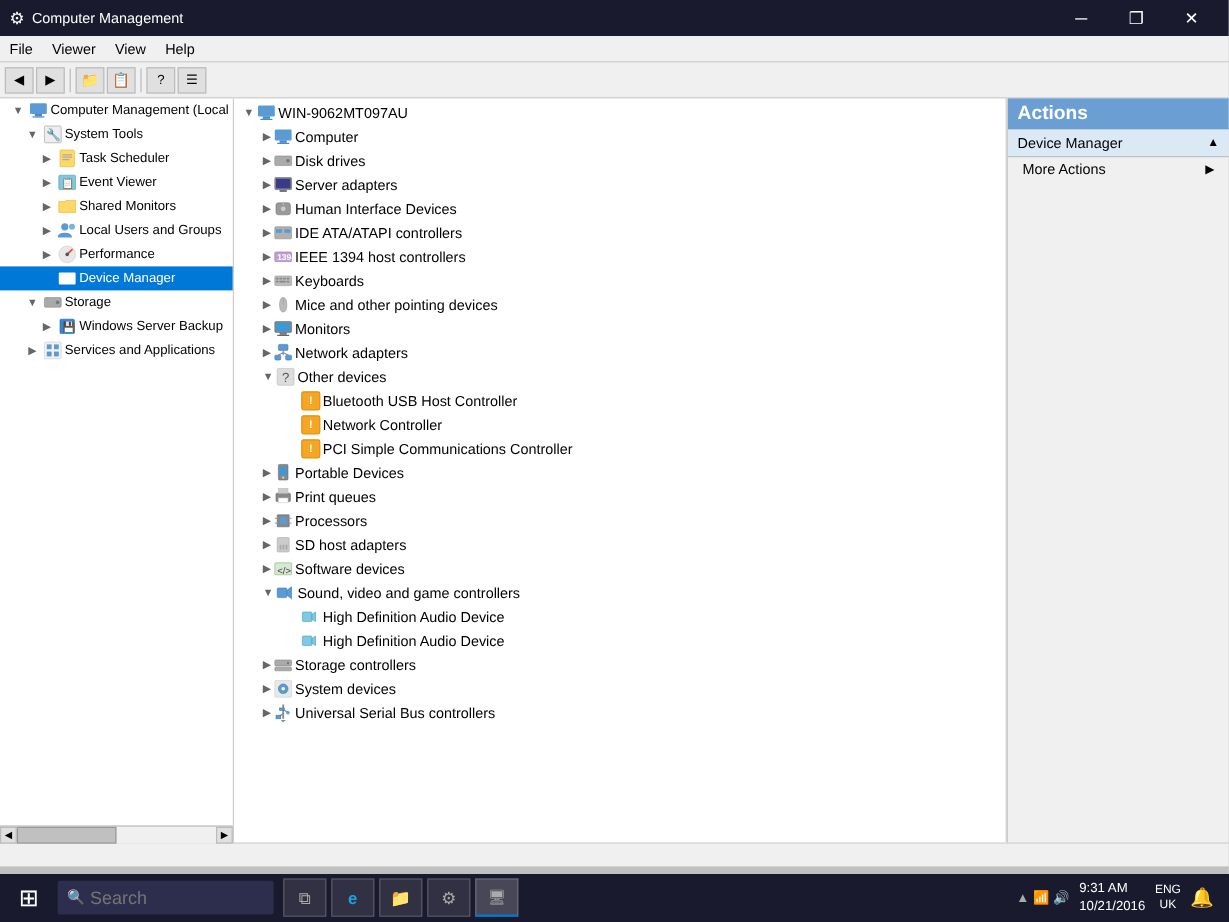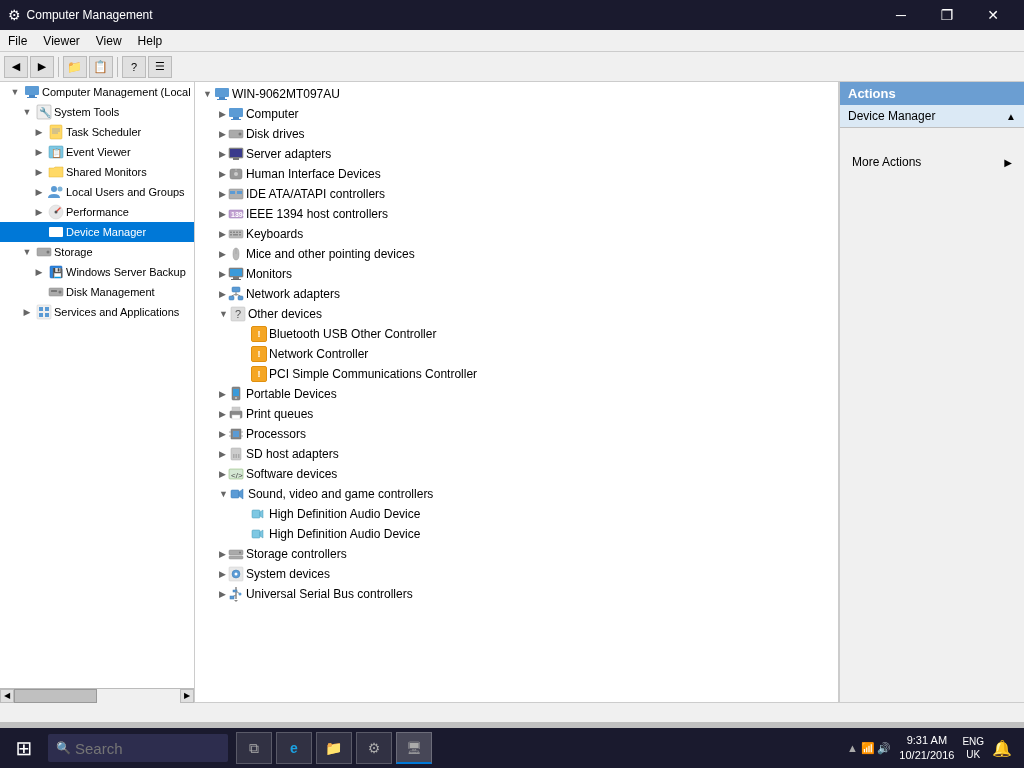--- a/index.html
+++ b/index.html
@@ -115,21 +115,21 @@
     
     .right-panel {
       width: 185px;
       background: #f0f0f0;
       border-left: 1px solid #ccc;
     }
     .actions-header {
       background: #6b9ed2;
       color: white;
       padding: 4px 8px;
-      font-size: 13px;
+      font-size: 16px;
       font-weight: bold;
     }
     .action-item {
       display: flex;
       align-items: center;
       justify-content: space-between;
       padding: 4px 8px;
       cursor: pointer;
       font-size: 12px;
       background: #dbe9f5;
@@ -384,31 +384,20 @@
         <span class="tree-expand">▶</span>
         <span class="item-icon">
           <svg width="16" height="16" viewBox="0 0 16 16">
               <rect x="2" y="2" width="12" height="12" rx="1" fill="#2e86de" stroke="#1a5fb4" stroke-width="0.5"></rect>
               <text x="4" y="12" font-size="9" fill="white">💾</text>
             </svg>
         </span>
         <span class="item-label" style="font-size:11px;">Windows Server Backup</span>
       </div>
 
-      <div class="tree-item indent3">
-        <span class="tree-expand"> </span>
-        <span class="item-icon">
-          <svg width="16" height="16" viewBox="0 0 16 16">
-              <rect x="1" y="4" width="14" height="8" rx="1" fill="#aaa" stroke="#888" stroke-width="0.5"></rect>
-              <circle cx="12" cy="8" r="1.5" fill="#777"></circle>
-              <rect x="3" y="6" width="6" height="2" rx="0.5" fill="#777"></rect>
-            </svg>
-        </span>
-        <span class="item-label">Disk Management</span>
-      </div>
 
       <div class="tree-item indent2">
         <span class="tree-expand">▶</span>
         <span class="item-icon">
           <svg width="16" height="16" viewBox="0 0 16 16">
               <rect x="1" y="1" width="14" height="14" rx="1" fill="#f0f0f0" stroke="#ccc" stroke-width="0.5"></rect>
               <rect x="3" y="3" width="4" height="4" fill="#5b9bd5"></rect>
               <rect x="9" y="3" width="4" height="4" fill="#5b9bd5"></rect>
               <rect x="3" y="9" width="4" height="4" fill="#5b9bd5"></rect>
               <rect x="9" y="9" width="4" height="4" fill="#5b9bd5"></rect>
@@ -553,21 +542,21 @@
             <rect x="1" y="1" width="14" height="14" rx="1" fill="#ddd" stroke="#bbb" stroke-width="0.5"></rect>
             <text x="5" y="12" font-size="11" fill="#555">?</text>
           </svg>
         <span class="device-label">Other devices</span>
       </div>
 
       <div class="device-tree-item" style="padding-left:52px;">
         <div style="width:16px; height:16px; background:#f5a623; border:1px solid #e09010; border-radius:2px; display:flex; align-items:center; justify-content:center; margin-right:2px; flex-shrink:0;">
           <span style="color:white; font-size:9px; font-weight:bold;">!</span>
         </div>
-        <span class="device-label">Bluetooth USB Other Controller</span>
+        <span class="device-label">Bluetooth USB Host Controller</span>
       </div>
 
       <div class="device-tree-item" style="padding-left:52px;">
         <div style="width:16px; height:16px; background:#f5a623; border:1px solid #e09010; border-radius:2px; display:flex; align-items:center; justify-content:center; margin-right:2px; flex-shrink:0;">
           <span style="color:white; font-size:9px; font-weight:bold;">!</span>
         </div>
         <span class="device-label">Network Controller</span>
       </div>
 
       <div class="device-tree-item" style="padding-left:52px;">
@@ -693,21 +682,21 @@
   </div>
 
   <div class="right-panel">
     <div class="actions-header">
       <span>Actions</span>
     </div>
     <div class="action-item">
       <span>Device Manager</span>
       <span style="font-size:10px;">▲</span>
     </div>
-    <div class="action-sub-item" style="display:flex; justify-content:space-between; align-items:center;margin-top:24px;">
+    <div class="action-sub-item" style="display:flex; justify-content:space-between; align-items:center;">
       <span>More Actions</span>
       <span style="font-size:10px;">▶</span>
     </div>
   </div>
 
 </div>
 
 <div class="status-bar">
   <span></span>
 </div>
@@ -733,21 +722,21 @@
   <div class="taskbar-app">
     <span style="color:#aaa; font-size:14px;">⚙</span>
   </div>
 
   <div class="taskbar-app" style="background:rgba(255,255,255,0.2); border-bottom:2px solid #0078d7;">
     <span style="color:#aaa; font-size:12px;">🖥</span>
   </div>
 
   <div class="taskbar-right">
     <span style="color:#aaa; font-size:11px;">▲ 📶 🔊</span>
-    <div style="text-align:center; line-height:1.4;">
+    <div style="text-align:left; line-height:1.4;">
       <div style="font-size:11px;">9:31 AM</div>
       <div style="font-size:11px;">10/21/2016</div>
     </div>
     <div style="text-align:center; font-size:10px; line-height:1.3;">
       <div>ENG</div>
       <div>UK</div>
     </div>
     <span style="font-size:16px;">🔔</span>
   </div>
 </div>

